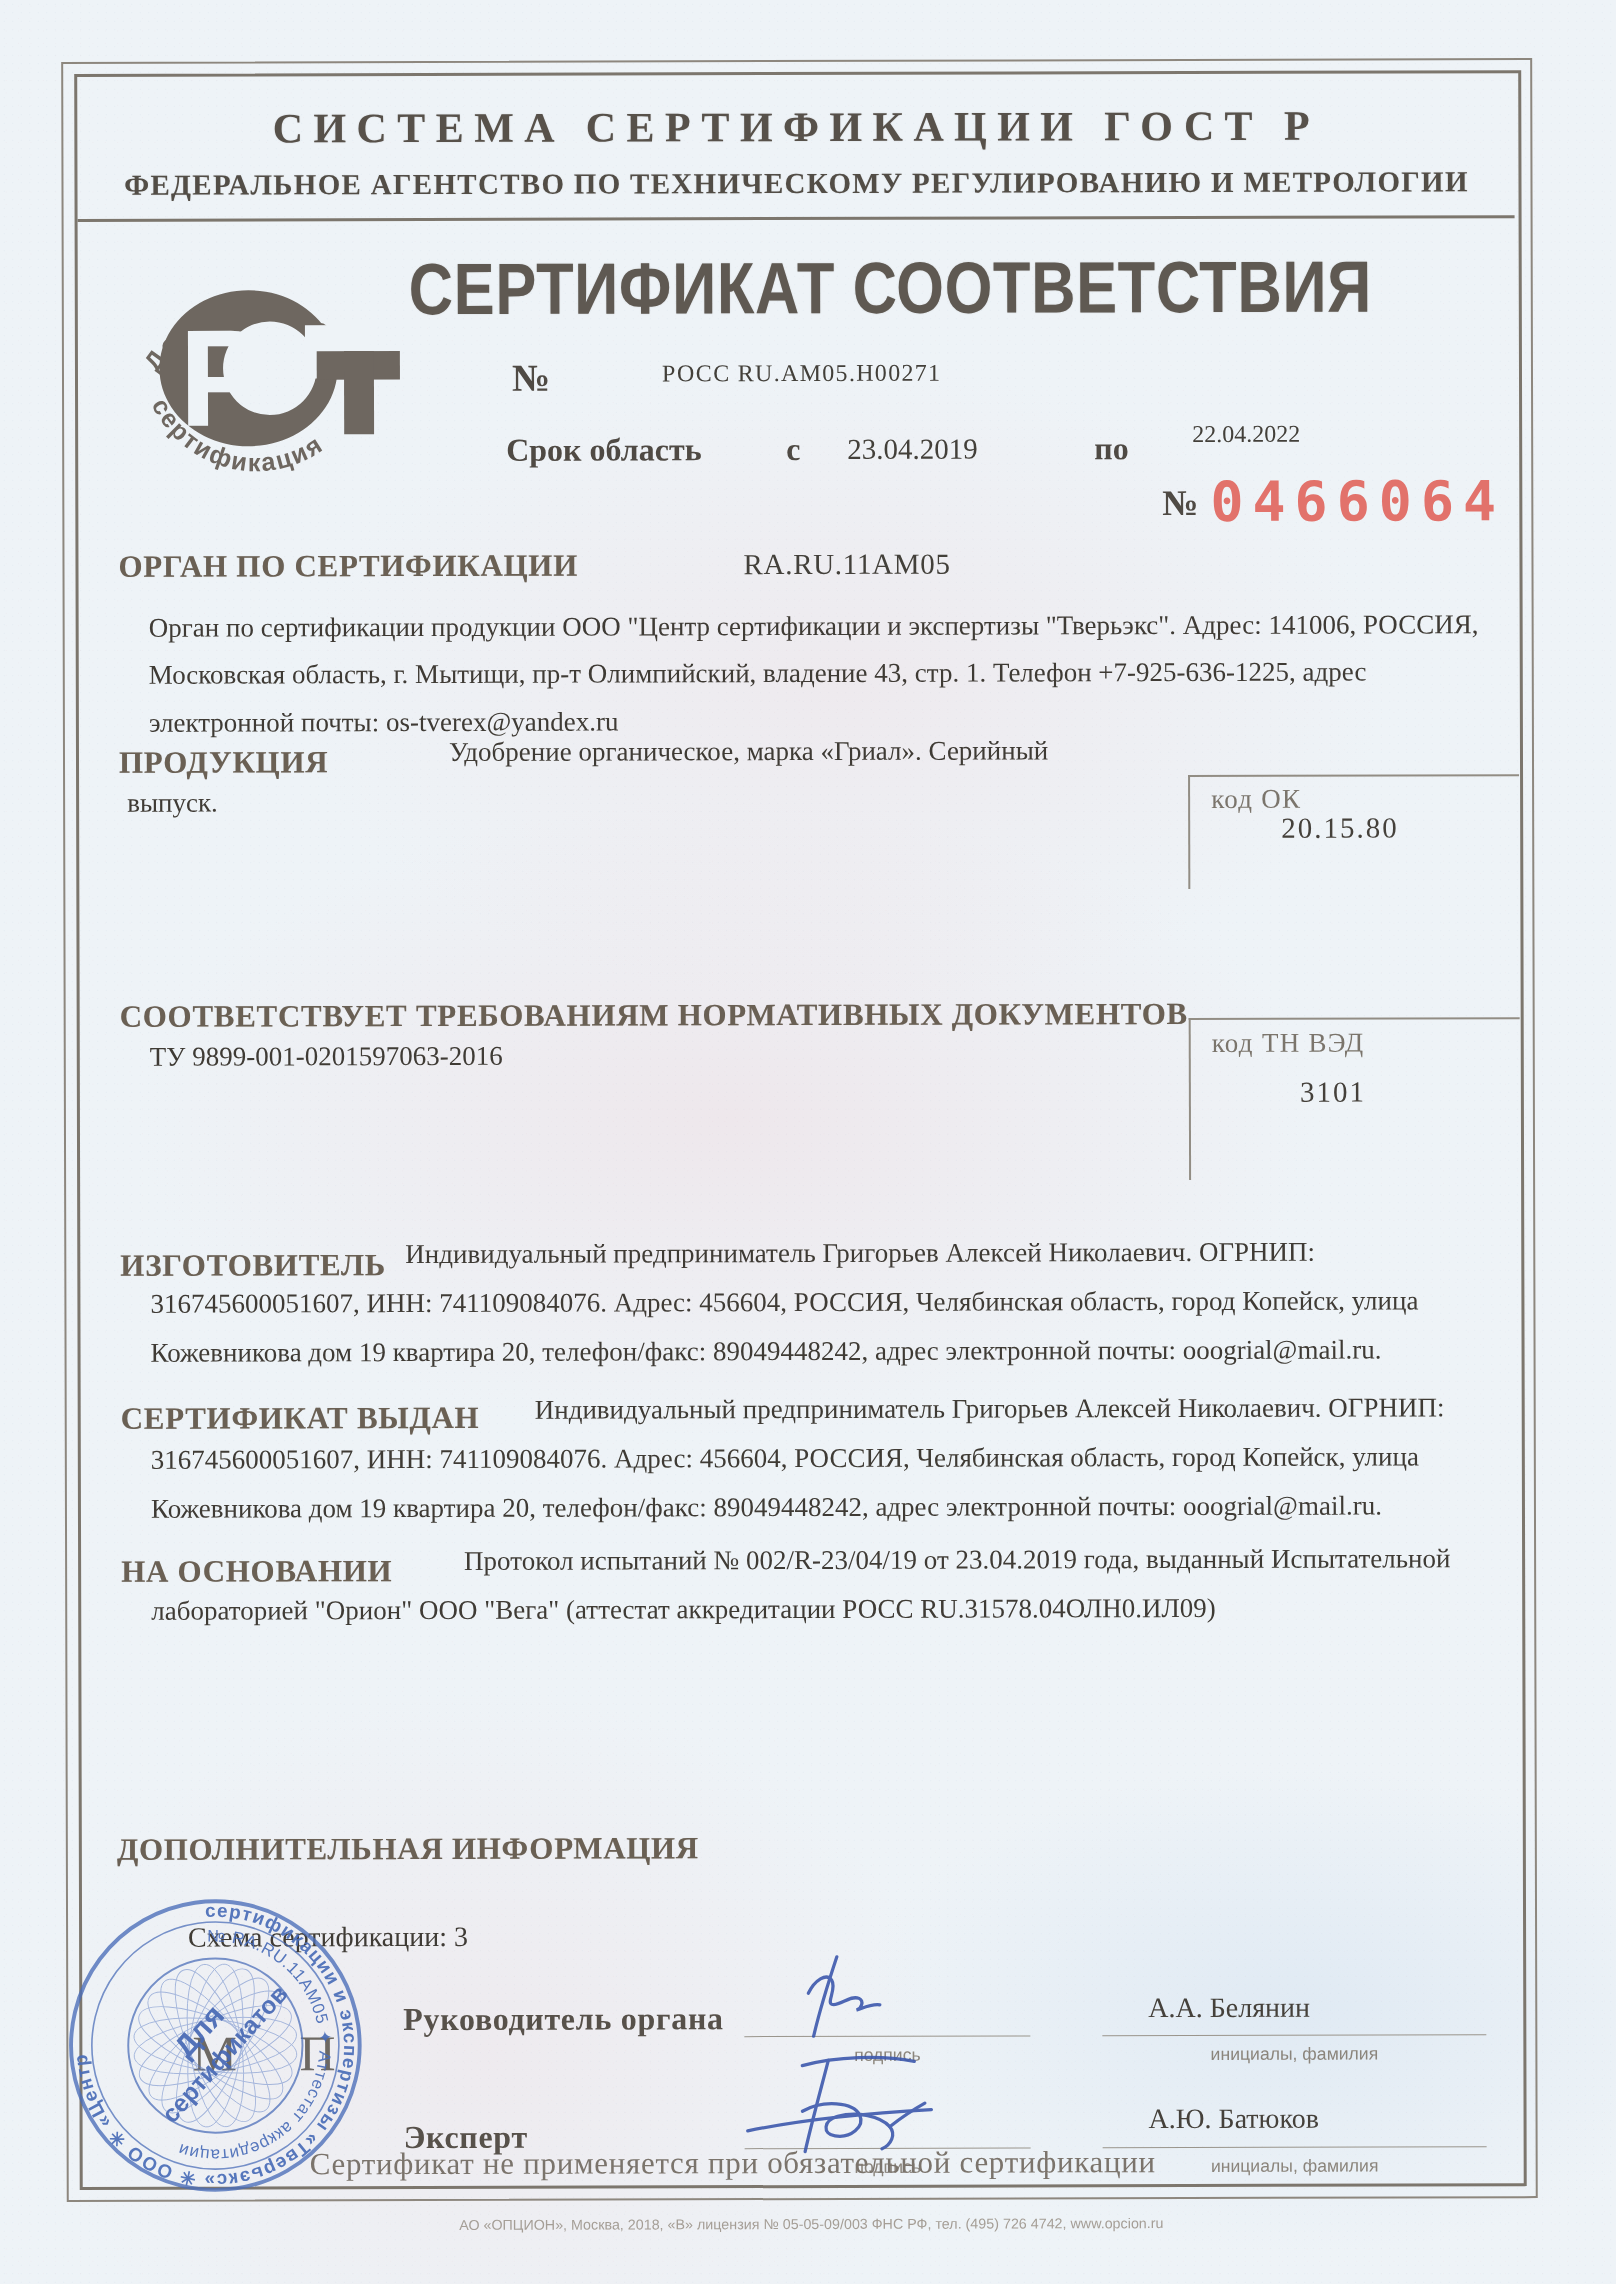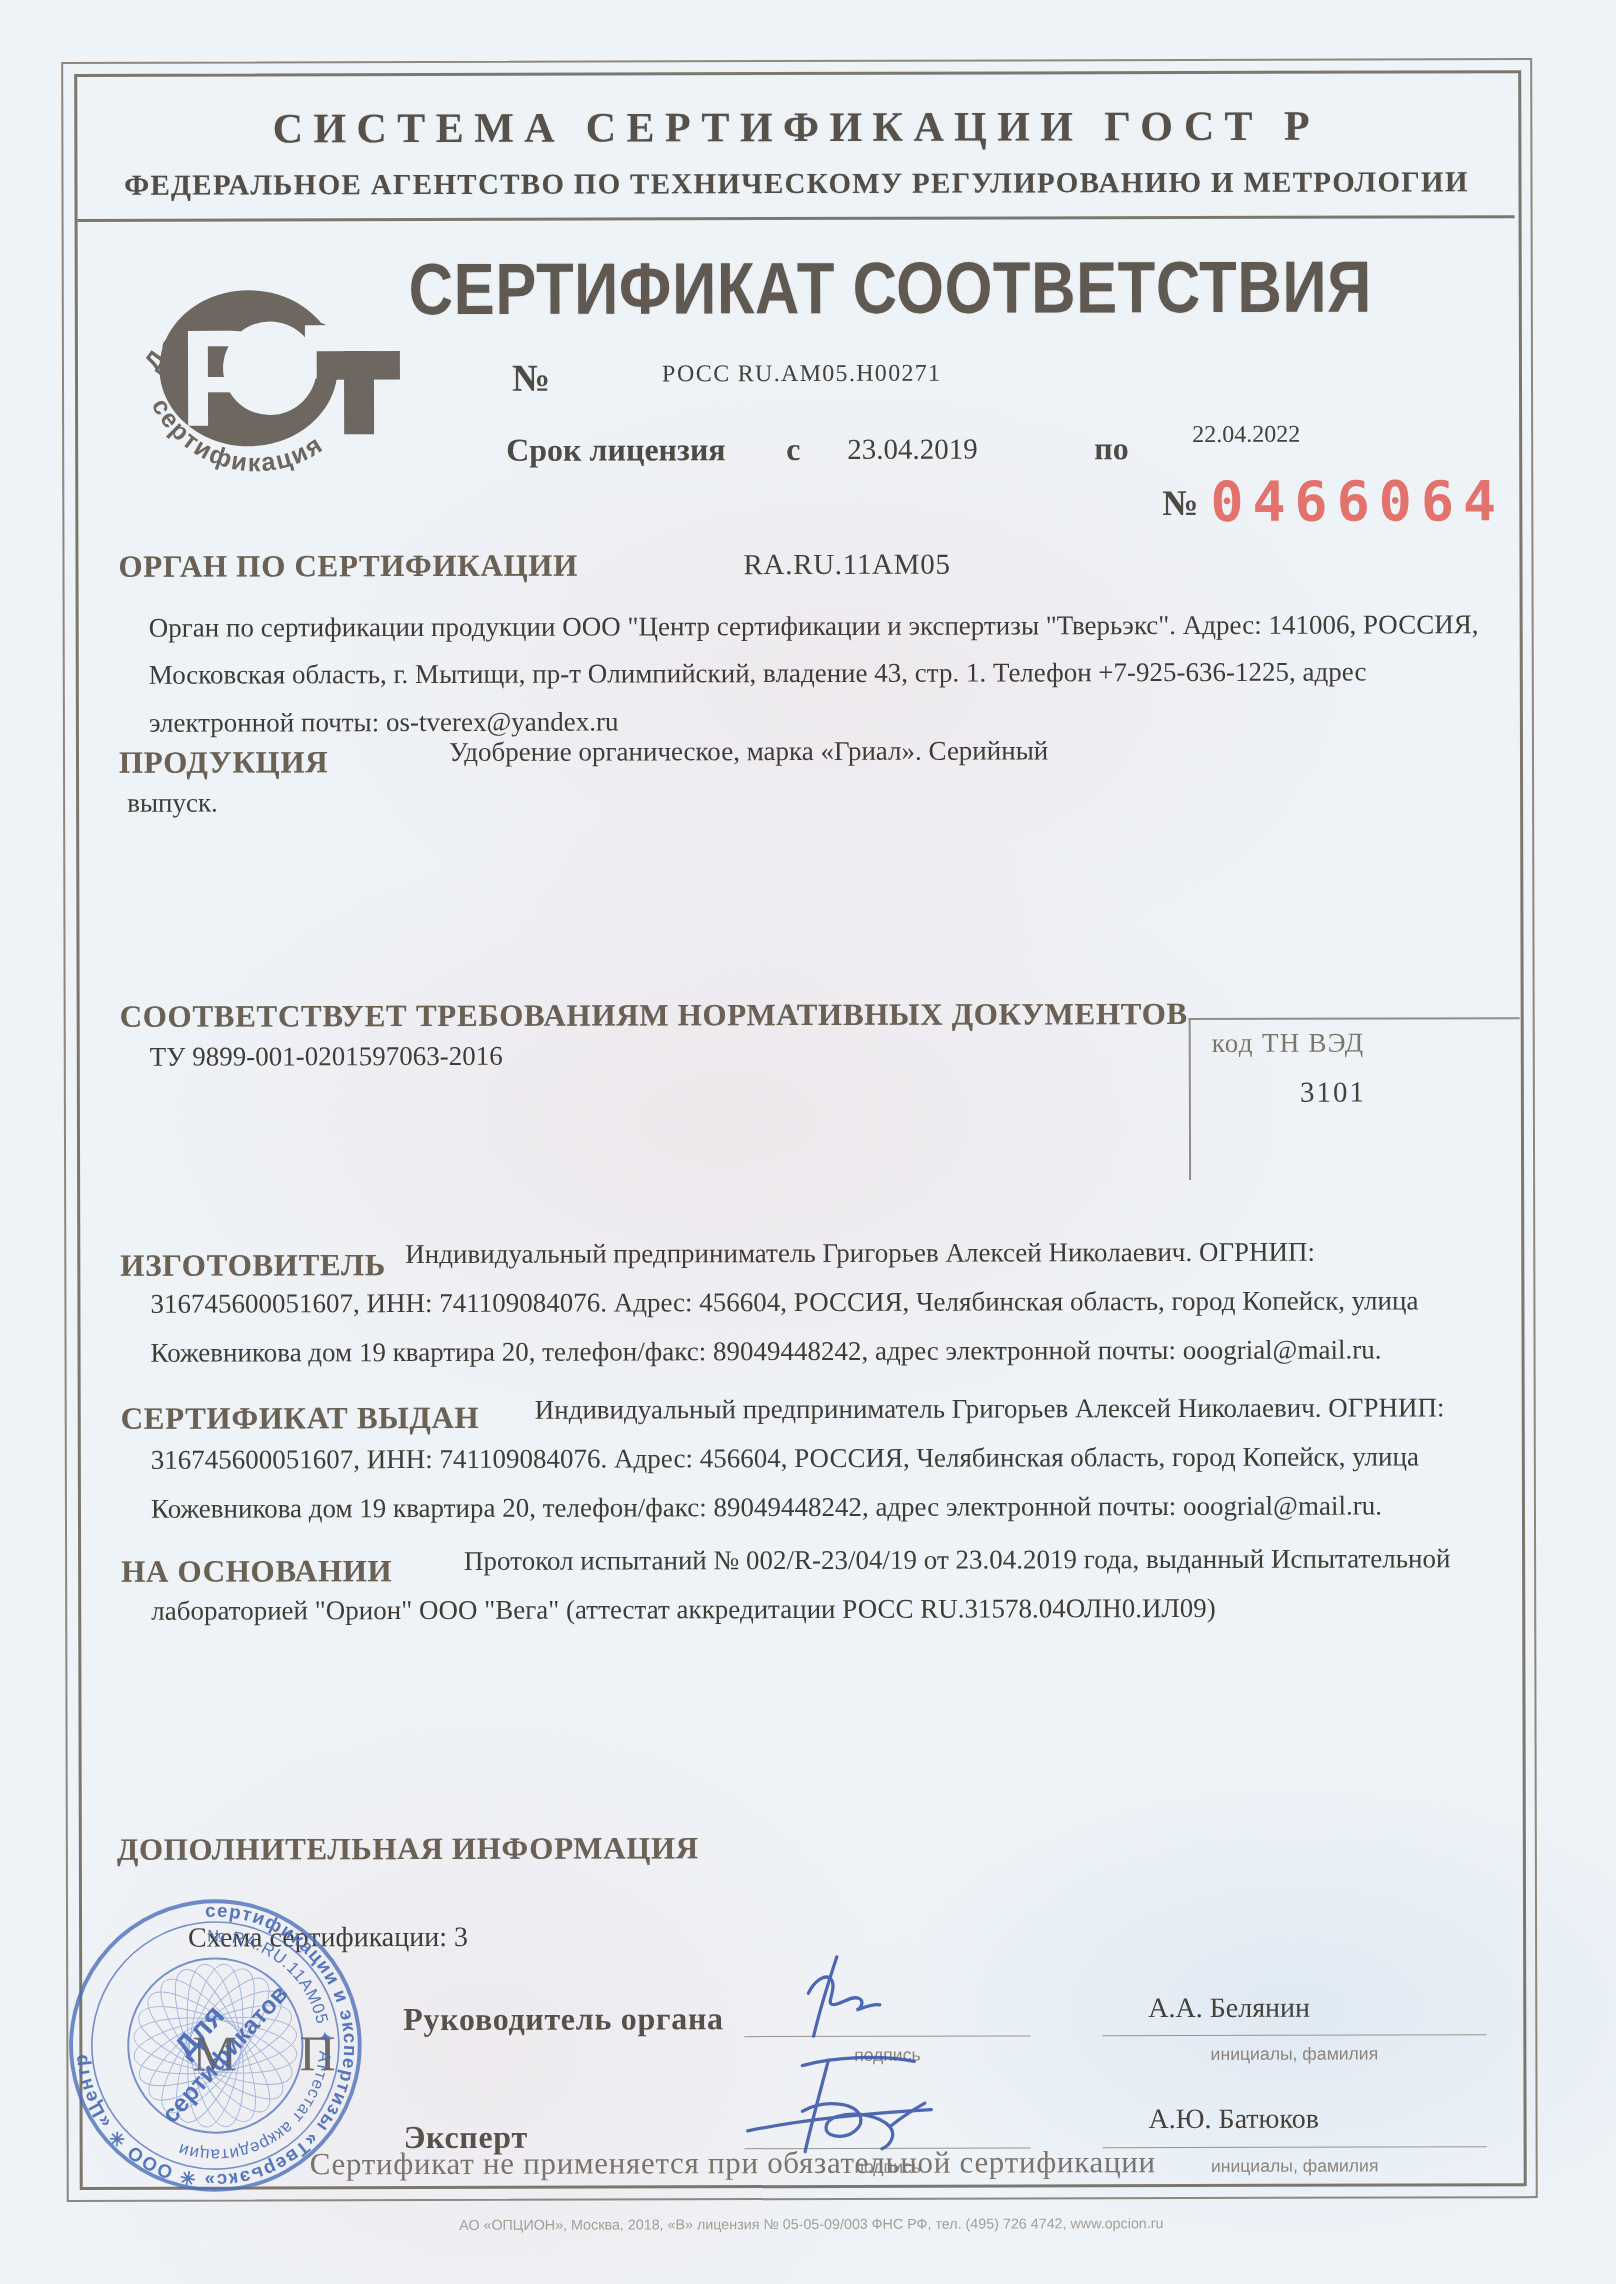--- a/index.html
+++ b/index.html
@@ -79,39 +79,43 @@
         </g>
       </g>
     </svg>
   </div>
 
   <div class="abs doc-title">СЕРТИФИКАТ СООТВЕТСТВИЯ</div>
 
   <div class="abs serif" style="left:514px;top:355px;font-size:38px;font-weight:bold;color:#4f4a44;">№</div>
   <div class="abs serif" style="left:664px;top:360px;font-size:24px;letter-spacing:1.3px;color:#43403a;">РОСС RU.AM05.H00271</div>
 
-  <div class="abs serif" style="left:508px;top:431px;font-size:32px;font-weight:bold;color:#4f4a44;">Срок лицензия</div>
+  <div class="abs serif" style="left:508px;top:431px;font-size:32px;font-weight:bold;color:#4f4a44;">Срок область</div>
   <div class="abs serif" style="left:788px;top:431px;font-size:32px;font-weight:bold;color:#4f4a44;">с</div>
   <div class="abs serif" style="left:825px;top:433px;font-size:29px;color:#43403a;margin-left:24px;">23.04.2019</div>
   <div class="abs serif" style="left:1096px;top:431px;font-size:32px;font-weight:bold;color:#4f4a44;">по</div>
   <div class="abs serif" style="left:1194px;top:422px;font-size:24px;color:#43403a;">22.04.2022</div>
 
   <div class="abs serif" style="left:1164px;top:483px;font-size:36px;font-weight:bold;color:#4f4a44;">№</div>
   <div class="abs red-no" style="left:1212px;top:471px;">0466064</div>
 
   <div class="abs serif lbl" style="left:120px;top:547px;font-size:31px;">ОРГАН ПО СЕРТИФИКАЦИИ</div>
   <div class="abs serif" style="left:745px;top:548px;font-size:29px;color:#43403a;letter-spacing:0.7px;">RA.RU.11AM05</div>
   <div class="abs body-line" style="left:150px;top:611px;">Орган по сертификации продукции ООО "Центр сертификации и экспертизы "Тверьэкс". Адрес: 141006, РОССИЯ,</div>
   <div class="abs body-line" style="left:150px;top:658px;">Московская область, г. Мытищи, пр-т Олимпийский, владение 43, стр. 1. Телефон +7-925-636-1225, адрес</div>
   <div class="abs body-line" style="left:150px;top:706px;">электронной почты: os-tverex@yandex.ru</div>
 
   <div class="abs serif lbl" style="left:120px;top:743px;font-size:31px;">ПРОДУКЦИЯ</div>
   <div class="abs body-line" style="left:450px;top:736px;">Удобрение органическое, марка «Гриал». Серийный</div>
   <div class="abs body-line" style="left:128px;top:786px;text-align:right;">выпуск.</div>
 
+  <div class="abs code-box" style="left:1189px;top:776px;width:329px;height:112px;">
+    <div class="abs code-lbl" style="left:21px;top:6.5px;">код ОК</div>
+    <div class="abs code-val" style="left:91px;top:35px;">20.15.80</div>
+  </div>
 
   <div class="abs serif lbl" style="left:120px;top:997px;font-size:31px;white-space:nowrap;">СООТВЕТСТВУЕТ ТРЕБОВАНИЯМ НОРМАТИВНЫХ ДОКУМЕНТОВ</div>
   <div class="abs body-line" style="left:150px;top:1040px;">ТУ 9899-001-0201597063-2016</div>
 
   <div class="abs code-box" style="left:1189px;top:1019px;width:329px;height:160px;">
     <div class="abs code-lbl" style="left:21px;top:7.8px;">код ТН ВЭД</div>
     <div class="abs code-val" style="left:109px;top:56px;">3101</div>
   </div>
 
   <div class="abs serif lbl" style="left:120px;top:1246px;font-size:31px;">ИЗГОТОВИТЕЛЬ</div>

